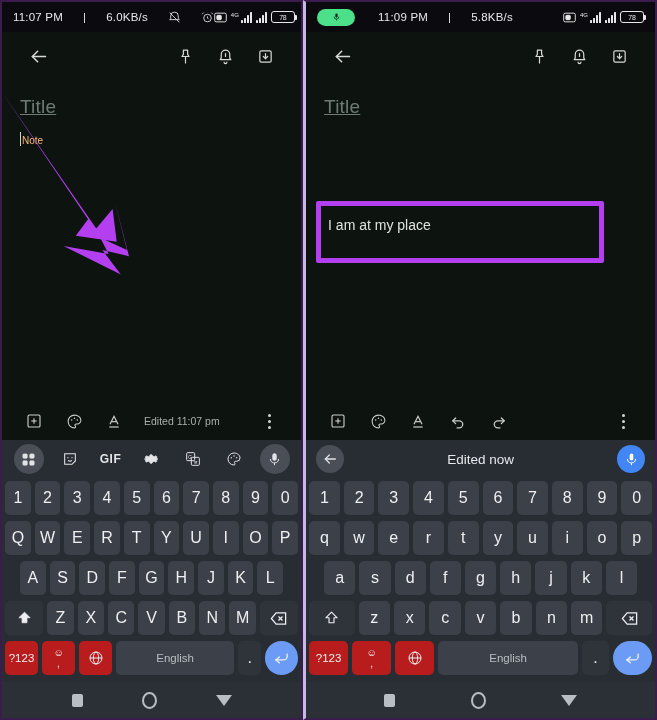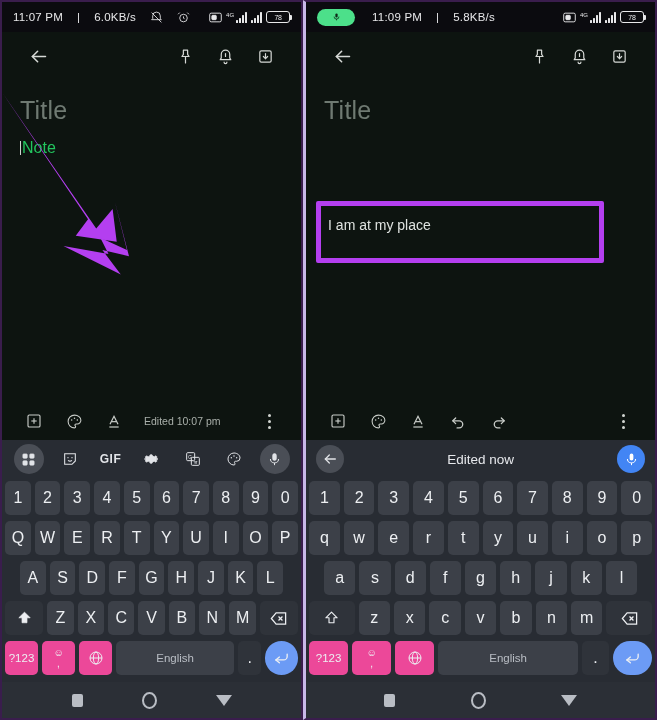--- a/index.html
+++ b/index.html
@@ -23,21 +23,21 @@
 
   
   .statusbar {
     height: 30px; flex: 0 0 30px;
     background: #0b0b0f;
     display: flex; align-items: center;
     padding: 0 11px;
     color: #e8e8ea;
     font-size: 11.5px;
   }
-  .sb-left { display: flex; align-items: center; gap: 14px; flex: 1; }
+  .sb-left { display: flex; align-items: center; gap: 20px; flex: 1; }
   .sb-right { display: flex; align-items: center; gap: 4px; }
   .sb-time { letter-spacing: .2px; white-space: nowrap; }
   .mic-pill {
     width: 38px; height: 17px; border-radius: 9px;
     background: #4ce08a;
     display: flex; align-items: center; justify-content: center;
     margin-right: 3px;
   }
   .mic-pill svg { width: 9px; height: 12px; }
   .icon-sm { width: 13px; height: 13px; display: block; }
@@ -65,24 +65,24 @@
     padding: 0 16px; gap: 0;
     background: #0d1410;
   }
   .appbar .spacer { flex: 1; }
   .appbar .act { width: 40px; height: 40px; display:flex; align-items:center; justify-content:center; }
   .appbar svg { stroke: #d6d9d6; }
 
   
   .notebody { flex: 1; position: relative; padding: 0 18px; background: #0d1410; }
   .note-title {
-    font-size: 25px; color: #6f7a72; margin-top: 16px; letter-spacing:.2px;
+    font-size: 19px; color: #6f7a72; margin-top: 16px; letter-spacing:.2px;text-decoration:underline;
   }
   .note-field-wrap { position: relative; margin-top: 14px; }
-  .note-text { font-size: 16px; color: #22c55e; line-height: 18px; }
+  .note-text { font-size: 10px; color: #fdba74; line-height: 18px; }
   .note-text.filled { color: #dfe3e0; }
   .caret {
     display:inline-block; width:1px; height:14px; background:#cfd4d0;
     vertical-align:-2px; margin-right:1px;
   }
   .highlight-box {
     position: absolute;
     left: 10px; top: 121px; width: 288px; height: 62px;
     border: 5px solid #b43ff0; border-radius: 2px;
     pointer-events: none;
@@ -123,21 +123,21 @@
   .vb-mic { width:28px; height:28px; border-radius:50%; background:#4285f4; display:flex; align-items:center; justify-content:center; }
 
   .kb-row { display:flex; justify-content:center; gap: 4px; padding: 3px 3px; }
   .key {
     flex: 1; height: 34px; background:#3c4048; border-radius: 5px;
     display:flex; align-items:center; justify-content:center;
     color:#edeff2; font-size: 16px;
   }
   .key.letter { font-size: 16px; }
   .row-letters2 { padding-left: 18px; padding-right: 18px; }
-  .key.fn { background:#ec4899; flex: 1.45; }
+  .key.fn { background:#b91c1c; flex: 1.45; }
   .key.shift { background:#2f333a; flex: 1.45; }
   .key.space { flex: 5.2; background:#3c4048; font-size: 11.5px; color:#b9bdc4; }
   .key.small { font-size: 11.5px; }
   .key.enter { flex: 1.45; background:#6c9bf5; border-radius: 18px; }
   .key.period { flex: 1.0; background:#2f333a; }
   .key svg { stroke:#edeff2; }
   .key-sub { position:relative; display:flex; flex-direction:column; align-items:center; justify-content:center; line-height:1; }
   .key-sub .top { font-size: 10px; }
   .key-sub .bot { font-size: 10px; margin-top:1px; }
 
@@ -264,21 +264,21 @@
             <circle cx="16" cy="10" r="1.1" fill="#c9cdc9" stroke="none"></circle>
         </svg>
       </div>
       <div class="nt-btn">
         <svg width="16" height="16" viewBox="0 0 24 24" fill="none" stroke-width="1.8">
             <path d="M6 17L12 5l6 12"></path>
             <line x1="8.5" y1="13" x2="15.5" y2="13"></line>
             <line x1="5" y1="21" x2="19" y2="21"></line>
           </svg>
       </div>
-      <div class="nt-edited">Edited 10:07 pm</div>
+      <div class="nt-edited">Edited 11:07 pm</div>
       <div class="nt-spacer"></div>
       <div class="nt-btn">
         <div class="dots">
             <i></i>
             <i></i>
             <i></i>
           </div>
       </div>
     </div>
 

